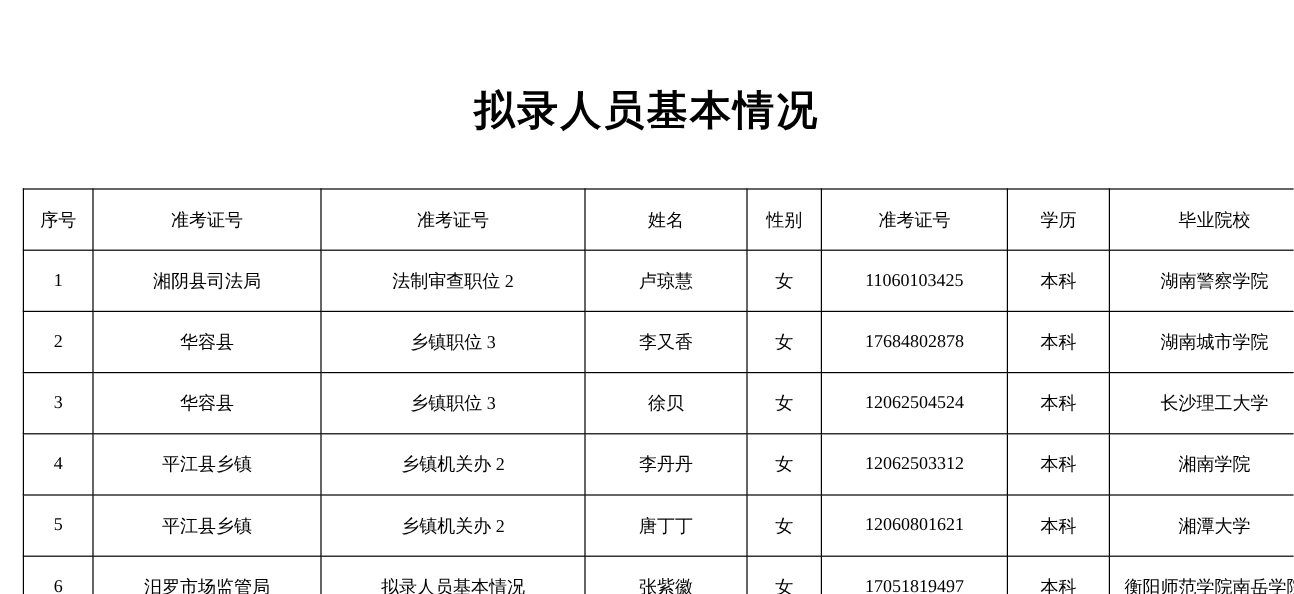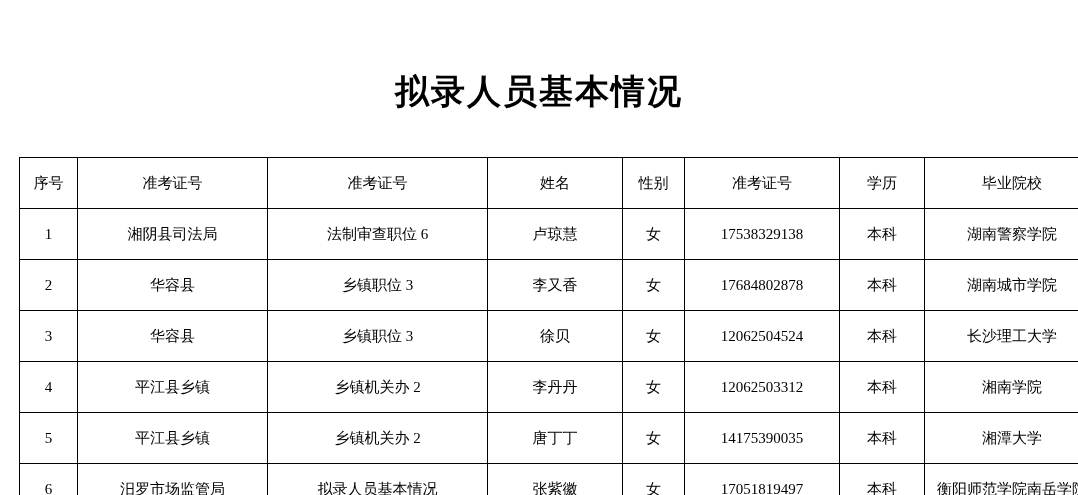--- a/index.html
+++ b/index.html
@@ -96,24 +96,24 @@
           <th>性别</th>
           <th>准考证号</th>
           <th>学历</th>
           <th>毕业院校</th>
         </tr>
       </thead>
       <tbody>
         <tr>
           <td>1</td>
           <td>湘阴县司法局</td>
-          <td>法制审查职位 6</td>
+          <td>法制审查职位 2</td>
           <td>卢琼慧</td>
           <td>女</td>
-          <td>17538329138</td>
+          <td>11060103425</td>
           <td>本科</td>
           <td>湖南警察学院</td>
         </tr>
         <tr>
           <td>2</td>
           <td>华容县</td>
           <td>乡镇职位 3</td>
           <td>李又香</td>
           <td>女</td>
           <td>17684802878</td>
@@ -139,21 +139,21 @@
           <td>12062503312</td>
           <td>本科</td>
           <td>湘南学院</td>
         </tr>
         <tr>
           <td>5</td>
           <td>平江县乡镇</td>
           <td>乡镇机关办 2</td>
           <td>唐丁丁</td>
           <td>女</td>
-          <td>14175390035</td>
+          <td>12060801621</td>
           <td>本科</td>
           <td>湘潭大学</td>
         </tr>
         <tr>
           <td>6</td>
           <td>汨罗市场监管局</td>
           <td>拟录人员基本情况</td>
           <td>张紫徽</td>
           <td>女</td>
           <td>17051819497</td>

